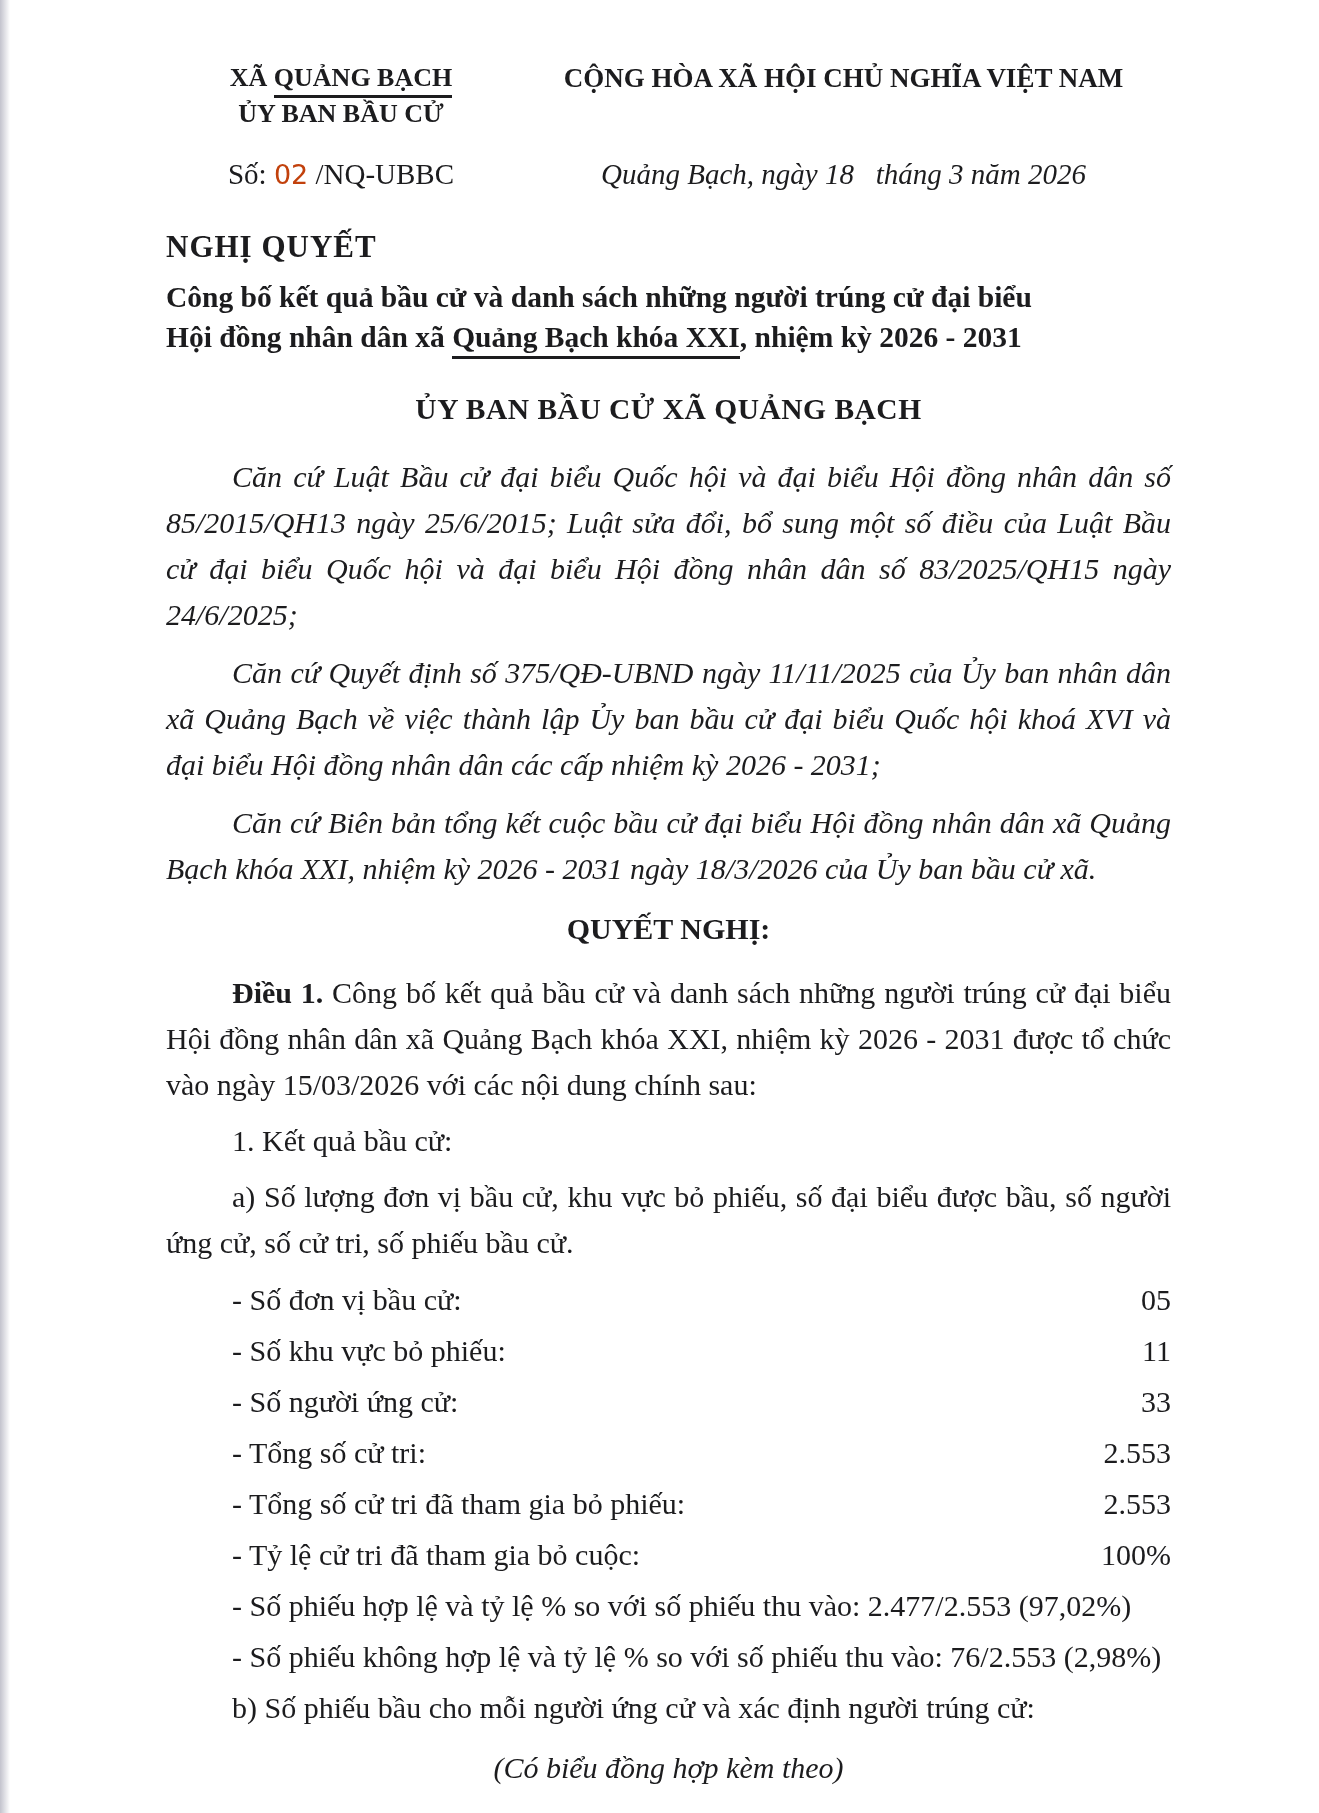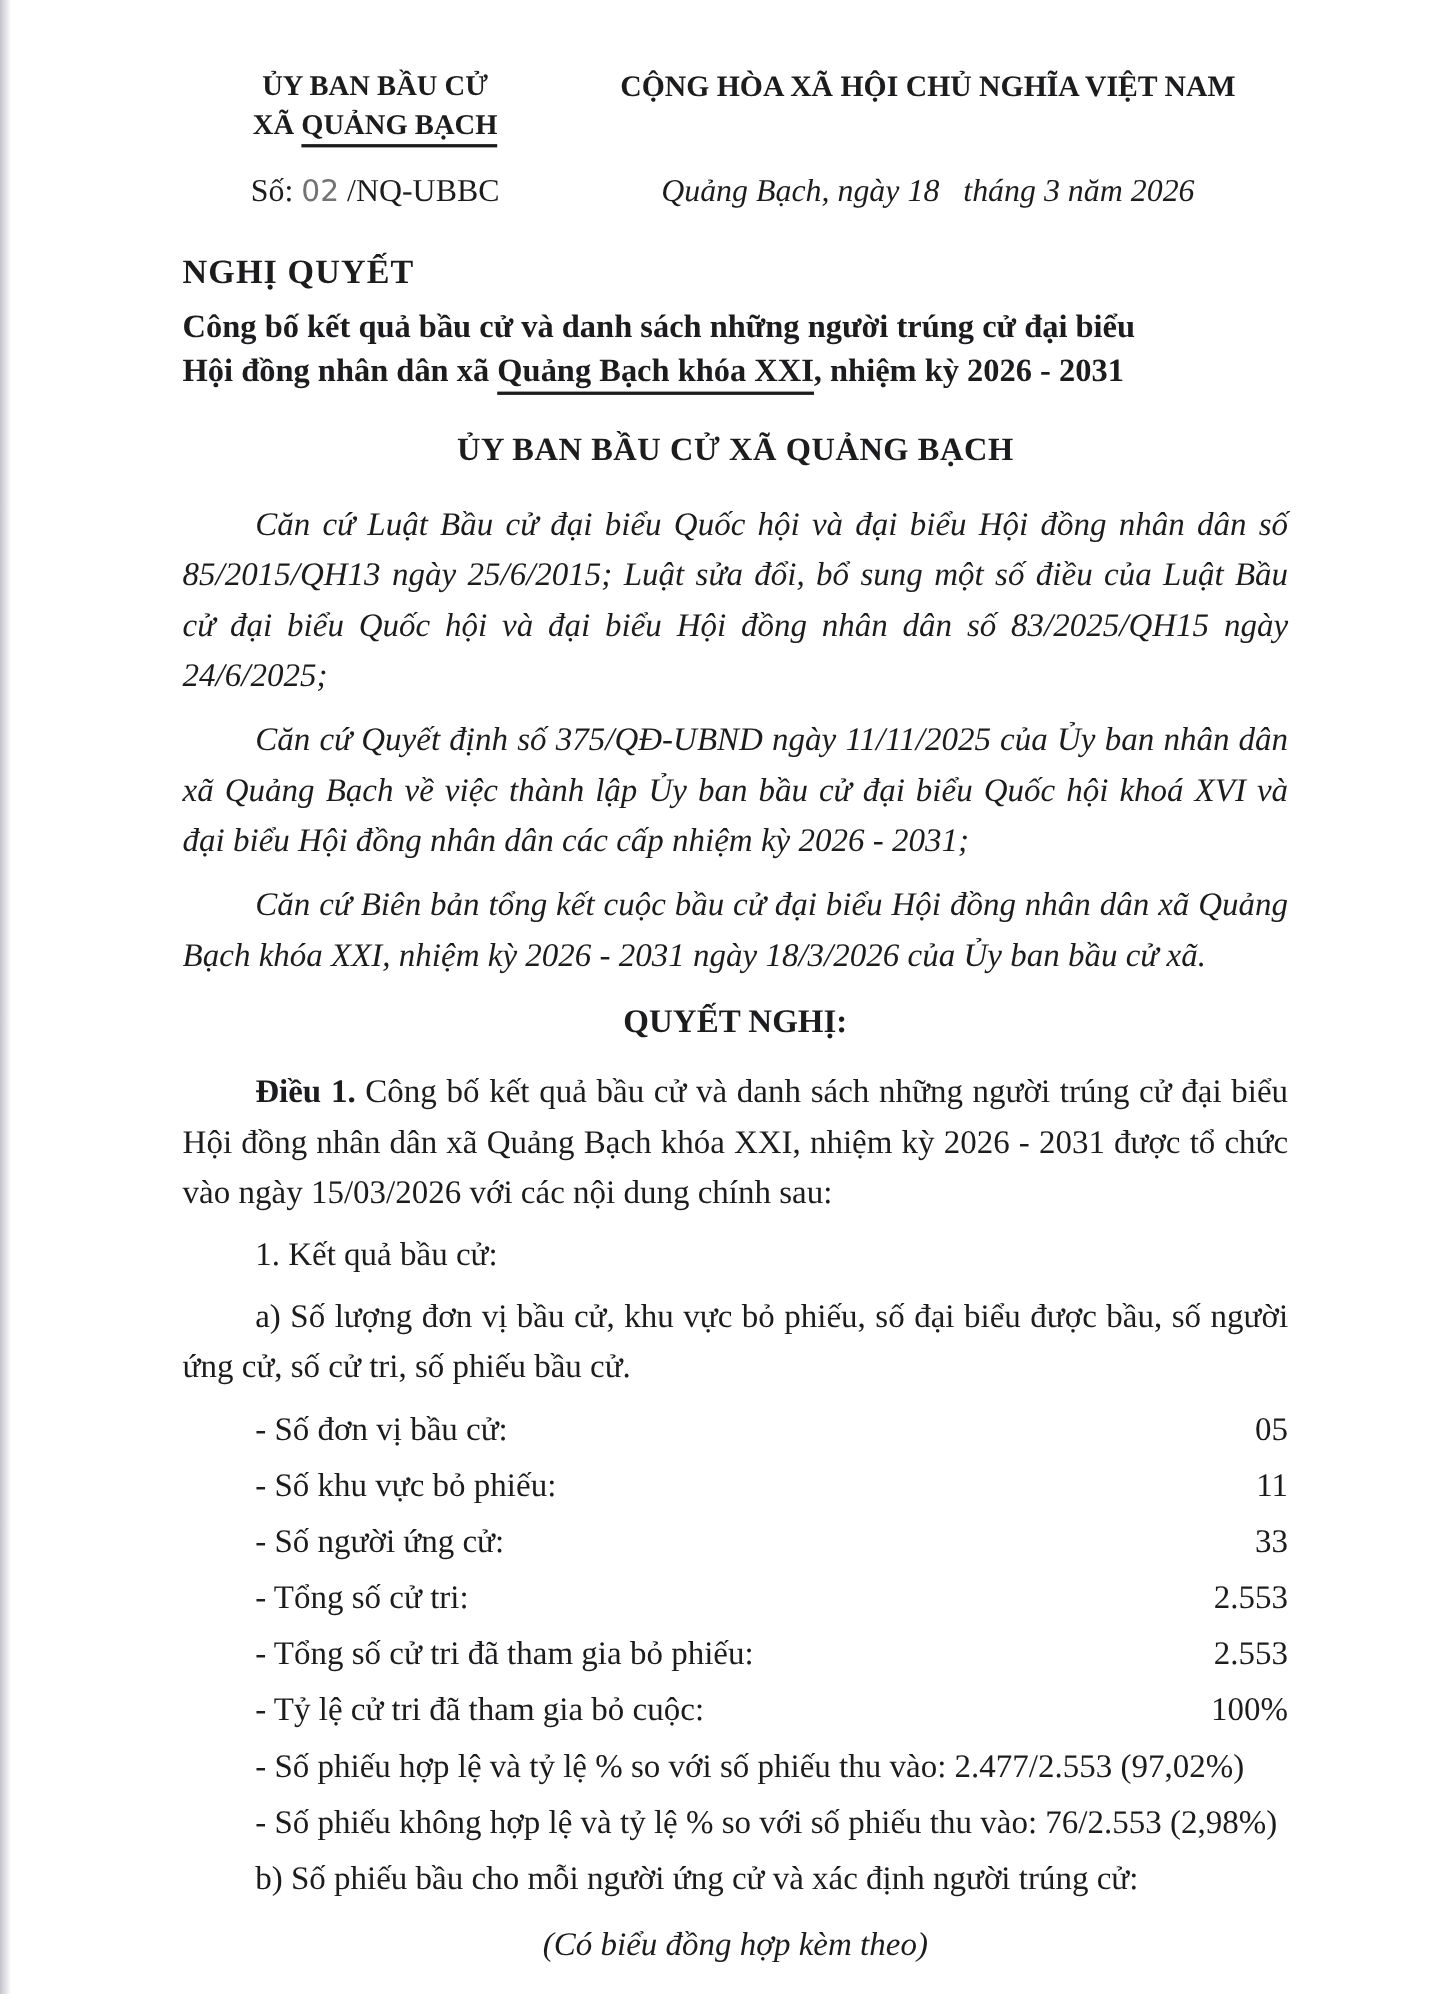--- a/index.html
+++ b/index.html
@@ -40,21 +40,21 @@
     flex: 1;
     text-align: center;
     font-weight: 700;
   }
   .nat-line1 { font-size: 27px; line-height: 36px; }
   .nat-line2 { font-size: 28px; line-height: 38px; }
   .ul  { border-bottom: 3px solid #1c1c1e; padding-bottom: 3px; }
   .ul2 { border-bottom: 3px solid #1c1c1e; padding-bottom: 4px; display: inline-block; }
   .header-row2 { display: flex; margin-top: 26px; font-size: 29px; }
   .doc-number { flex: 0 0 350px; text-align: center; }
-  .so-number { font-family: "DejaVu Sans", "Liberation Sans", sans-serif; font-size: 27px; color: #737373; }
+  .so-number { font-family: "DejaVu Sans", "Liberation Sans", sans-serif; font-size: 27px; color: #c2410c; }
   .doc-date { flex: 1; text-align: center; font-style: italic; white-space: pre; }
   
   .title-block { margin-top: 38px; font-weight: 700; }
   .doc-type { font-size: 31px; letter-spacing: 1px; margin-bottom: 12px; }
   .title-line { font-size: 29.5px; line-height: 40px; }
   .issuer { margin-top: 36px; text-align: center; font-weight: 700; font-size: 29.5px; letter-spacing: .5px; }
   
   .preamble { margin-top: 28px; }
   .preamble-p {
     font-style: italic;
@@ -89,22 +89,22 @@
 </style>
 </head>
 <body>
 
 <div class="scan-edge"></div>
 
 <div class="page">
 
   <div class="header">
     <div class="header-left">
+      <div><span>XÃ </span><span class="ul">QUẢNG BẠCH</span></div>
       <div>ỦY BAN BẦU CỬ</div>
-      <div><span>XÃ </span><span class="ul">QUẢNG BẠCH</span></div>
     </div>
     <div class="header-right">
       <div class="nat-line1">CỘNG HÒA XÃ HỘI CHỦ NGHĨA VIỆT NAM</div>
     </div>
   </div>
 
   <div class="header-row2">
     <div class="doc-number"><span>Số:</span> <span class="so-number">02</span>&nbsp;<span>/NQ-UBBC</span></div>
     <div class="doc-date">Quảng Bạch, ngày 18   tháng 3 năm 2026</div>
   </div>

